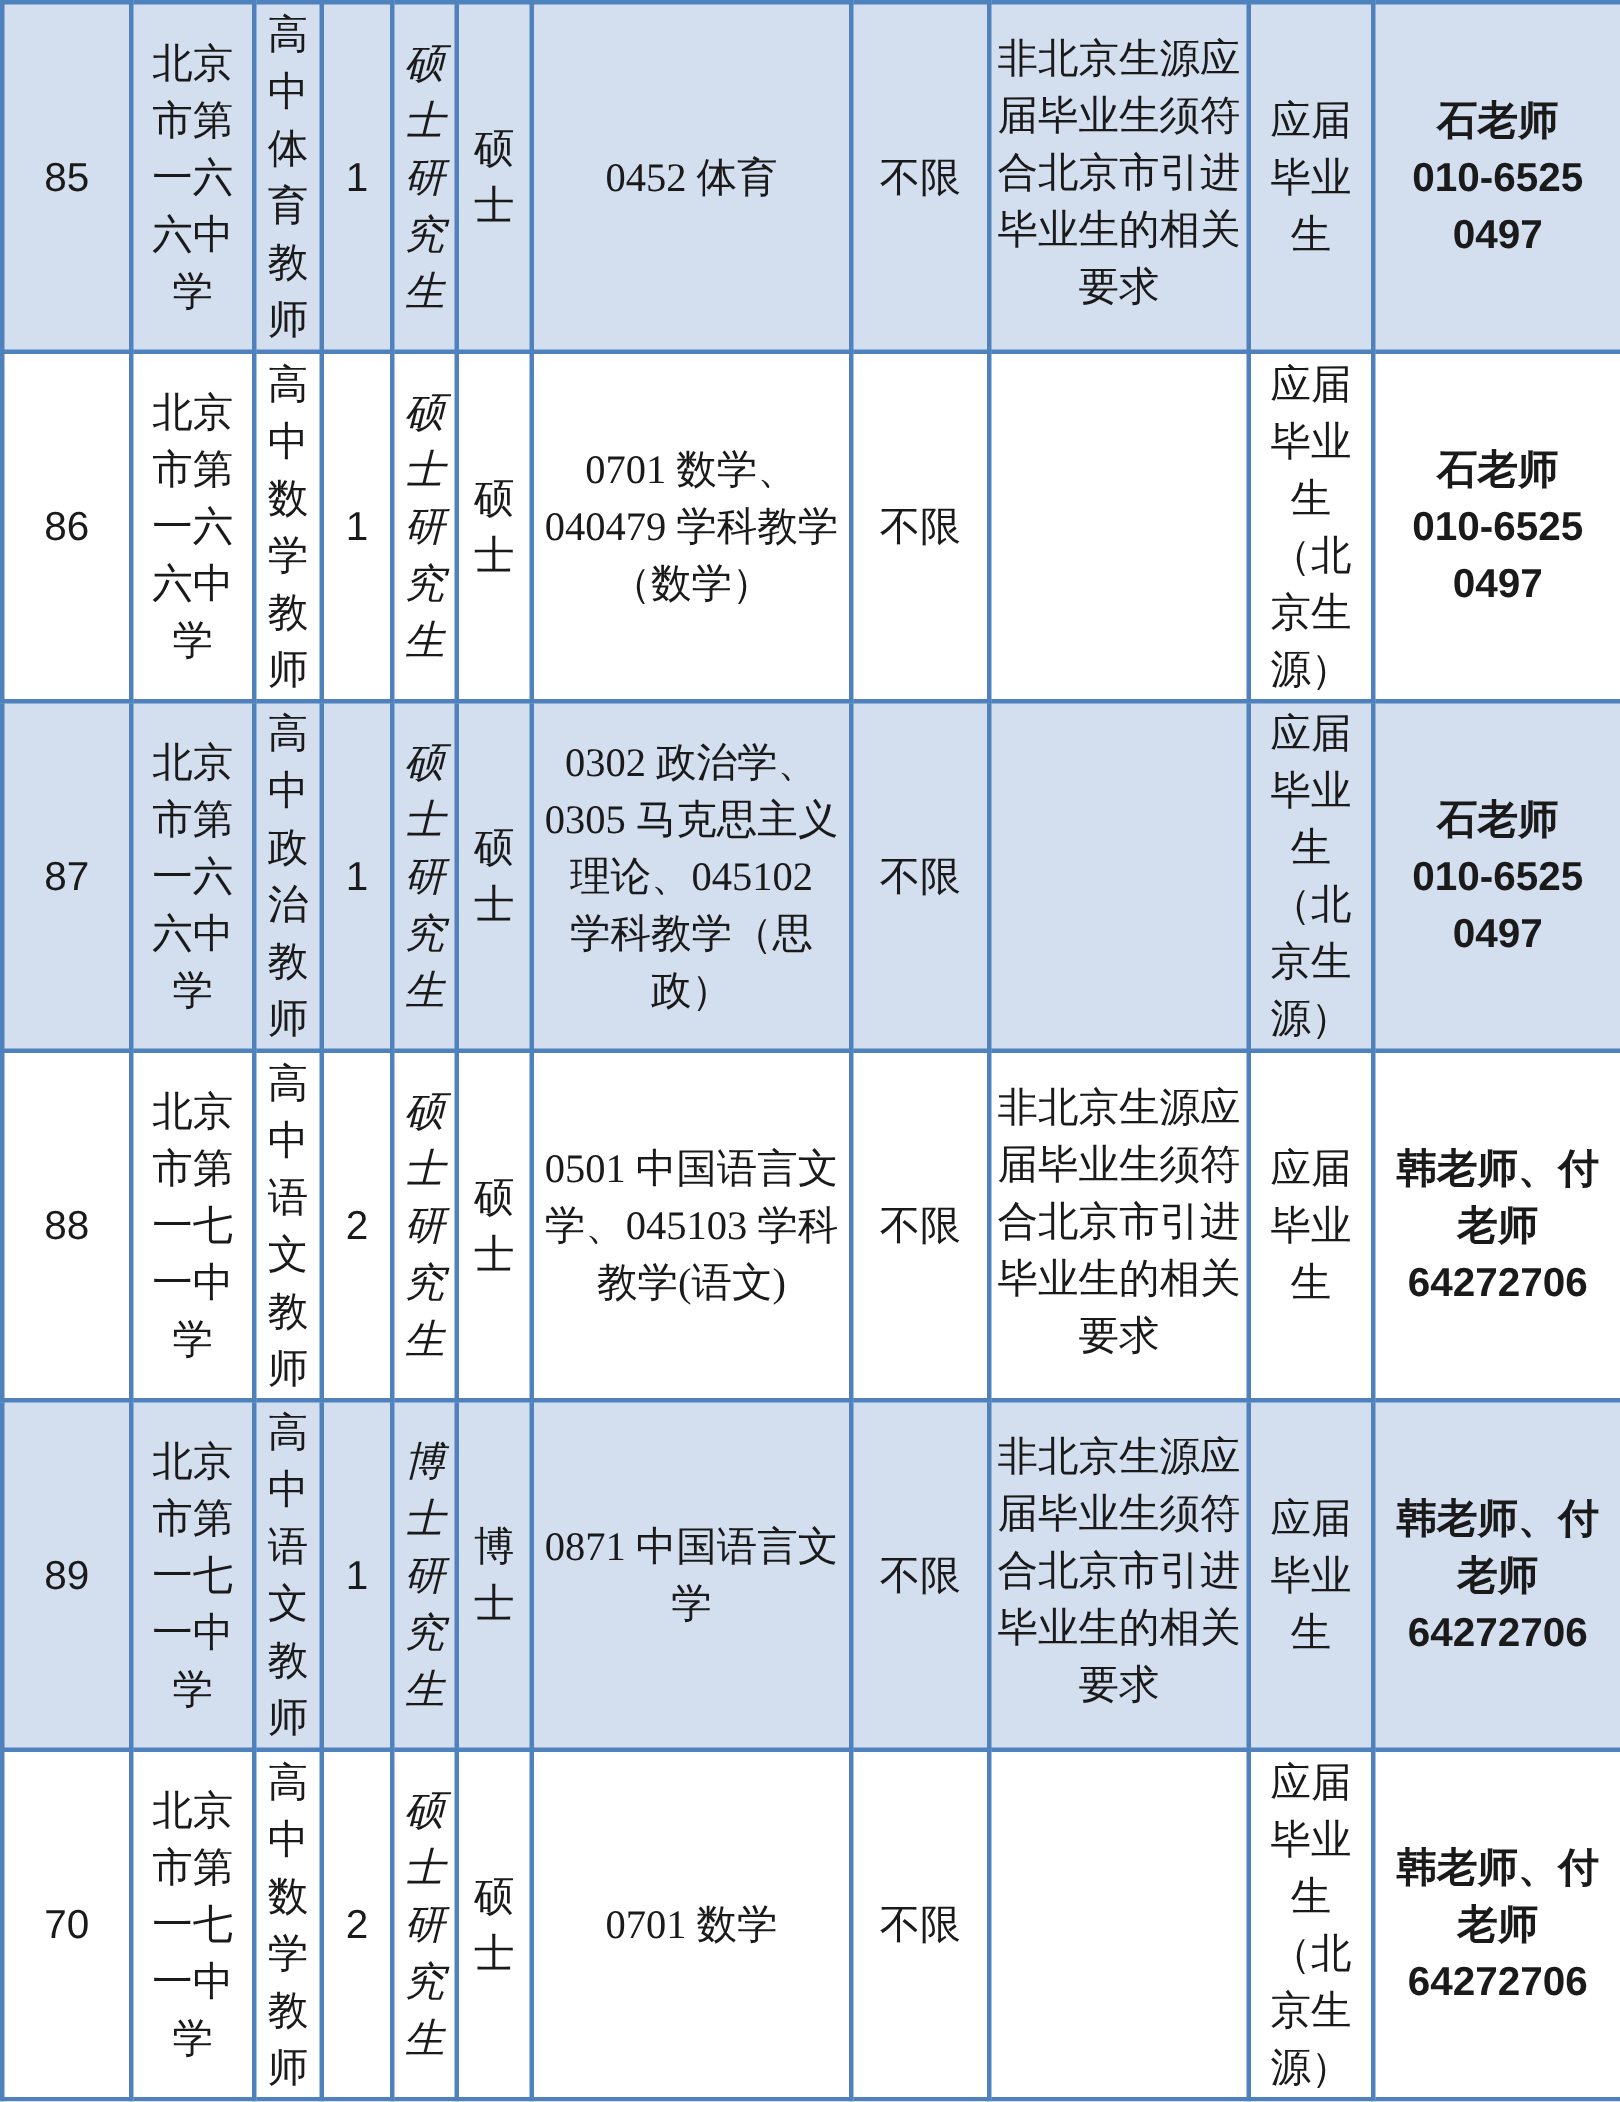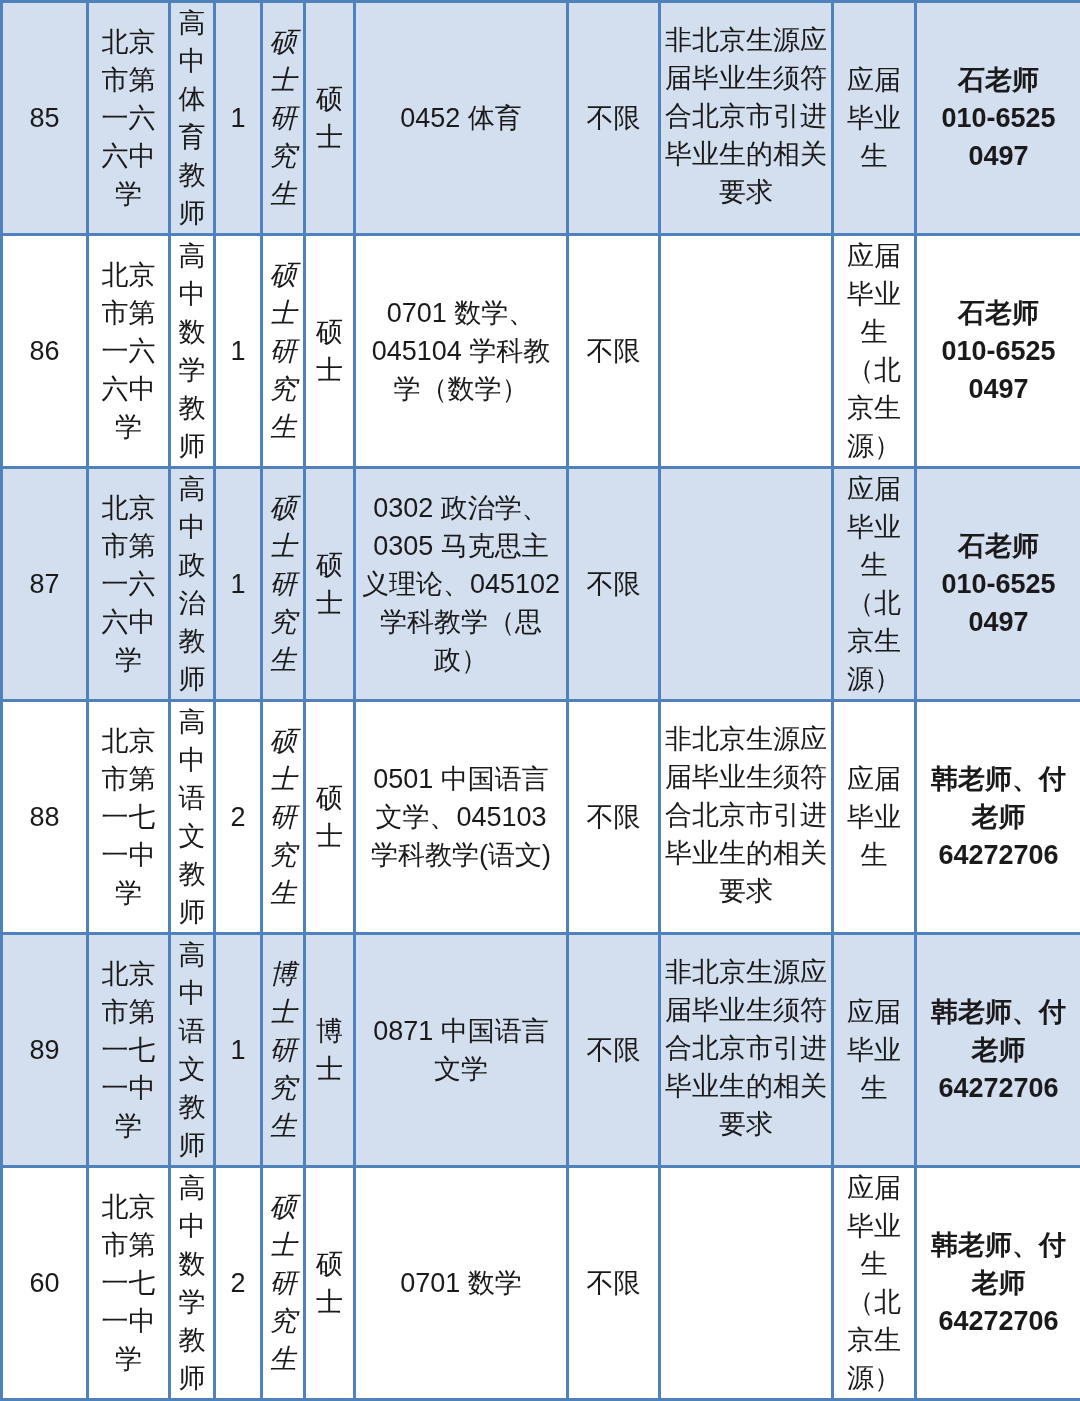--- a/index.html
+++ b/index.html
@@ -31,21 +31,21 @@
   }
   tr.shaded td{background:var(--row-shaded);}
   tr.plain  td{background:var(--row-plain);}
   tr.job-row{height:233px;}
 
   td.c-no{font-weight:400;font-size:29px;padding:0;}
   td.c-school{padding:0 8px;}
   td.c-pos{padding:0 2px;margin-top:21px;}
   td.c-edu{padding:0 1px;font-style:italic;}
   td.c-deg{padding:0 4px;}
-  td.c-major{text-align:left;padding:0 8px 0 10px;}
+  td.c-major{text-align:left;padding:0 8px 0 10px;font-family:Liberation Serif, serif;}
   td.c-req{text-align:left;padding:0 12px;font-family:Liberation Mono, monospace;}
   td.c-grad{padding:0 8px;margin-left:22px;}
   td.c-contact{white-space:pre-line;line-height:44px;padding:0 6px;font-weight:bold;}
 </style>
 </head>
 <body>
 
 <table class="jobs">
   <colgroup>
     <col style="width:86px">
@@ -78,21 +78,21 @@
 0497</td>
     </tr>
 
     <tr class="job-row plain">
       <td class="c-no">86</td>
       <td class="c-school">北京市第一六六中学</td>
       <td class="c-pos">高中数学教师</td>
       <td class="c-count">1</td>
       <td class="c-edu">硕士研究生</td>
       <td class="c-deg">硕士</td>
-      <td class="c-major">0701 数学、045104 学科教学（数学）</td>
+      <td class="c-major">0701 数学、040479 学科教学（数学）</td>
       <td class="c-limit">不限</td>
       <td class="c-req"></td>
       <td class="c-grad">应届毕业生（北京生源）</td>
       <td class="c-contact">石老师
 010-6525
 0497</td>
     </tr>
 
     <tr class="job-row shaded">
       <td class="c-no">87</td>
@@ -136,21 +136,21 @@
       <td class="c-major">0871 中国语言文学</td>
       <td class="c-limit">不限</td>
       <td class="c-req">非北京生源应届毕业生须符合北京市引进毕业生的相关要求</td>
       <td class="c-grad">应届毕业生</td>
       <td class="c-contact">韩老师、付
 老师
 64272706</td>
     </tr>
 
     <tr class="job-row plain">
-      <td class="c-no">60</td>
+      <td class="c-no">70</td>
       <td class="c-school">北京市第一七一中学</td>
       <td class="c-pos">高中数学教师</td>
       <td class="c-count">2</td>
       <td class="c-edu">硕士研究生</td>
       <td class="c-deg">硕士</td>
       <td class="c-major">0701 数学</td>
       <td class="c-limit">不限</td>
       <td class="c-req"></td>
       <td class="c-grad">应届毕业生（北京生源）</td>
       <td class="c-contact">韩老师、付

